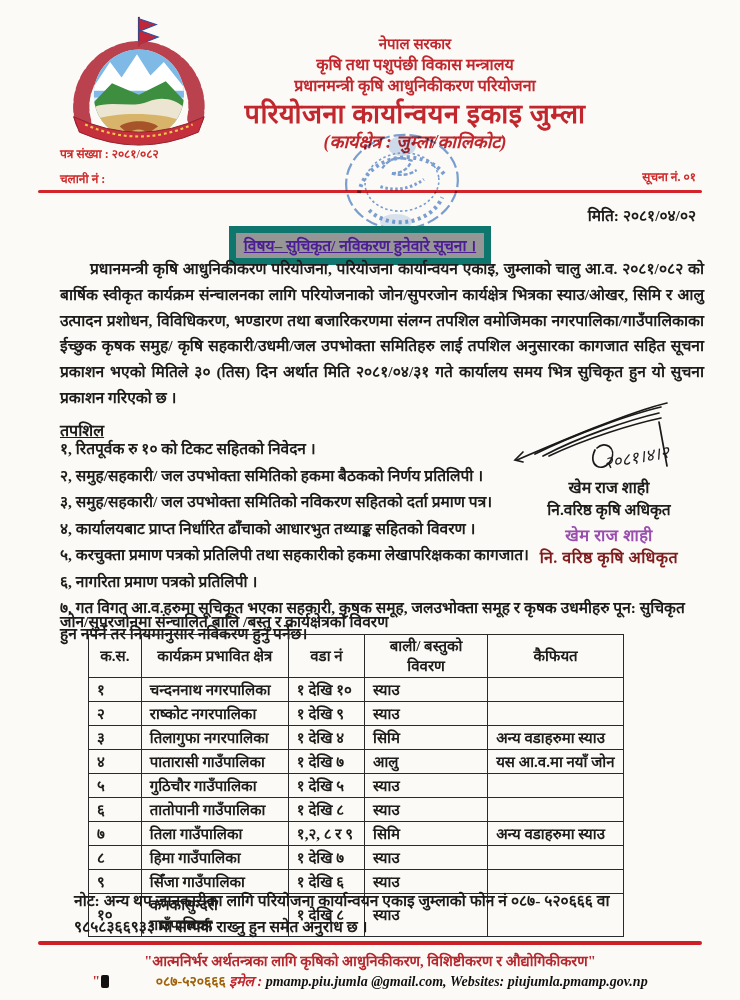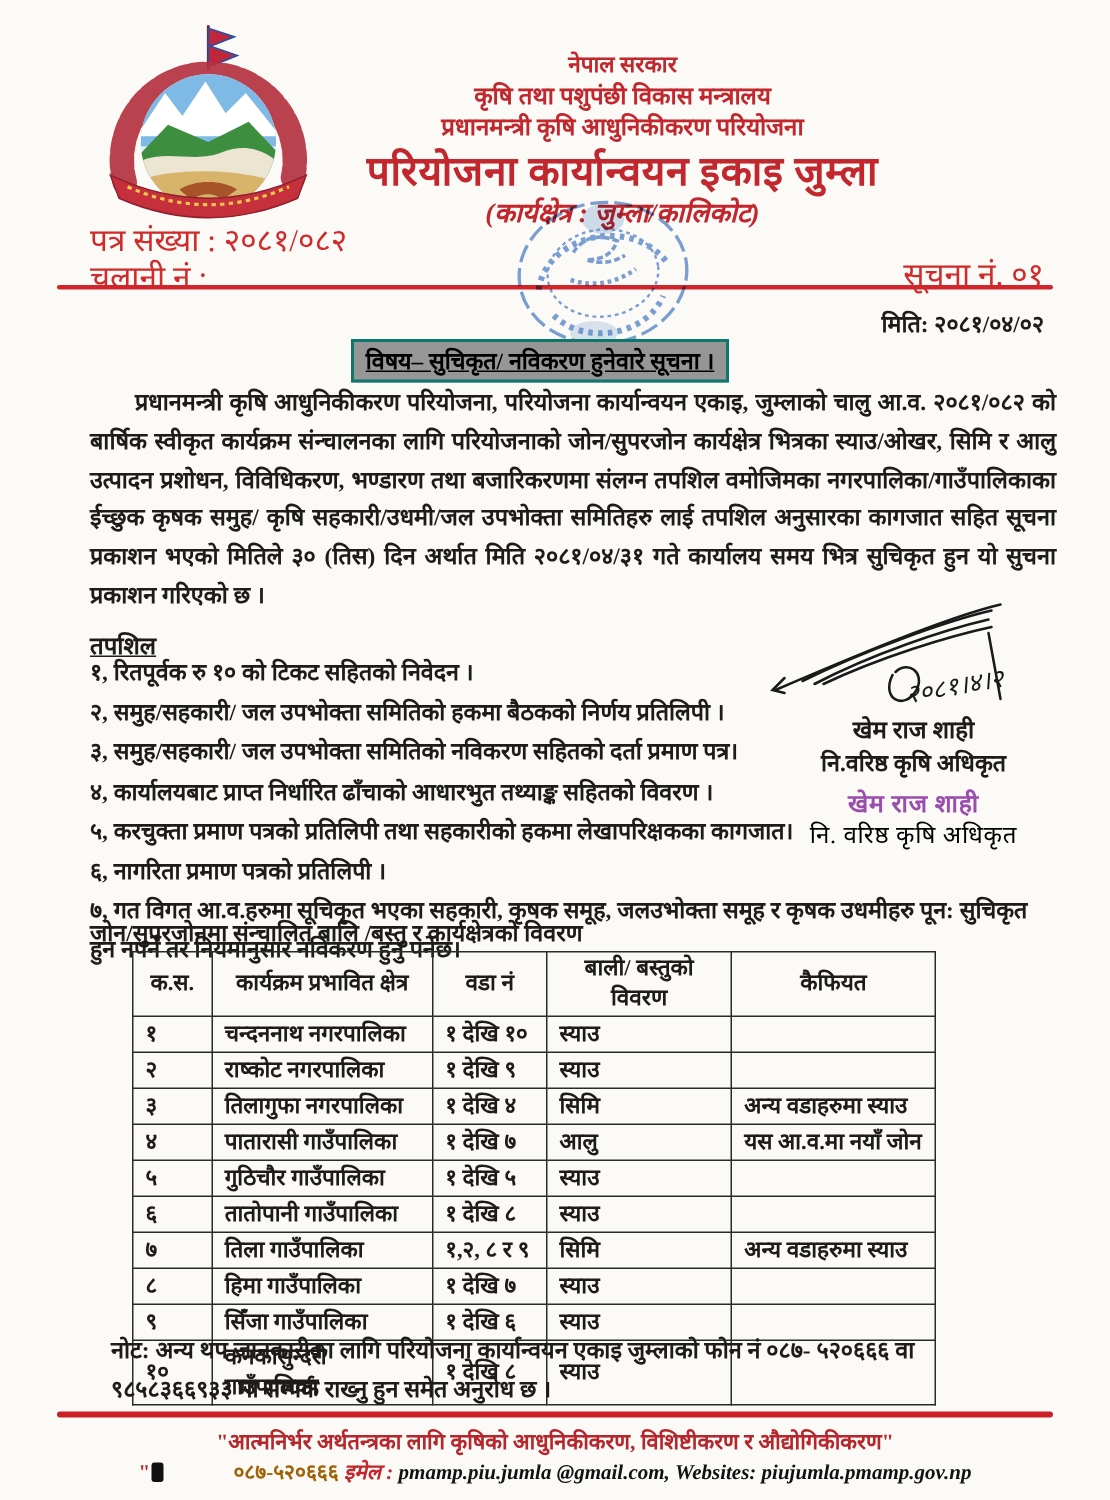--- a/index.html
+++ b/index.html
@@ -11,53 +11,53 @@
   }
   
   .emblem{position:absolute;left:52px;top:14px;width:168px;height:146px;}
   .head-text{position:absolute;left:215px;top:34px;width:400px;text-align:center;color:#c1272d;}
   .h-gov{font-size:15px;font-weight:bold;line-height:20px;}
   .h-ministry{font-size:16px;font-weight:bold;line-height:21px;}
   .h-project{font-size:16px;font-weight:bold;line-height:21px;}
   .h-unit{font-size:27px;font-weight:bold;line-height:33px;letter-spacing:.5px;margin-top:2px;}
   .h-juris{font-size:18px;font-weight:bold;font-style:italic;line-height:23px;}
   
-  .meta{position:absolute;font-weight:normal;font-size:21px;color:#cf2b2b;text-align:center;}
+  .meta{position:absolute;font-weight:bold;font-size:12px;color:#cf2b2b;text-align:center;}
   .m-letter{left:60px;top:145px;}
   .m-dispatch{left:60px;top:170px;}
   .m-notice{right:44px;top:168px;}
   .redline{position:absolute;left:38px;right:38px;height:3px;background:#d2252b;border-radius:2px;}
   .rl-top{top:190px;}
   .rl-bottom{top:941px;height:3.5px;background:#cc2026;}
   .m-date{position:absolute;right:44px;top:204px;font-weight:bold;font-size:15.5px;color:#1d1c1a;}
   .stamp-blue{position:absolute;left:336px;top:126px;width:132px;height:112px;mix-blend-mode:multiply;filter:blur(.4px);}
   
   .subject-wrap{position:absolute;left:0;right:20px;top:226px;text-align:center;}
   .subject{
-    display:inline-block;background:#969696;border:2px solid #0f766e;
-    color:#000000;font-weight:bold;font-size:15.5px;padding:1px 8px 2px;
+    display:inline-block;background:#969696;border:7px solid #0f766e;
+    color:#4c1d95;font-weight:bold;font-size:15.5px;padding:1px 8px 2px;
     text-decoration:underline;
   }
   
   .body-par{
     position:absolute;left:60px;right:36px;top:256px;
     font-size:15.6px;line-height:25.8px;font-weight:600;
     text-align:justify;text-indent:30px;
   }
   .tapasil{position:absolute;left:60px;top:419px;font-size:16px;font-weight:bold;text-decoration:underline;}
   .details{position:absolute;left:60px;top:420px;width:520px;font-size:15.5px;line-height:25.5px;font-weight:600;margin-top:16px;}
   .details .detail-item{margin:0 0 1px 0;}
   .details .detail-item.wide{width:640px;}
   
   .sig-block{position:absolute;right:26px;top:396px;width:210px;text-align:center;}
   .sig-svg{width:200px;height:80px;display:block;margin:0 auto;}
   .sig-name{font-size:16px;font-weight:bold;color:#1d1c1a;line-height:23px;}
   .sig-desig{font-size:15.5px;font-weight:bold;color:#1d1c1a;line-height:22px;}
   .stamp-name{font-size:16.5px;font-weight:bold;color:#9a4fae;line-height:23px;margin-top:3px;letter-spacing:.5px;}
-  .stamp-desig{font-size:16px;font-weight:normal;color:#000000;line-height:22px;letter-spacing:.5px;}
+  .stamp-desig{font-size:16px;font-weight:bold;color:#7f1d1d;line-height:22px;letter-spacing:.5px;}
   
   .table-title{position:absolute;left:60px;top:610px;font-size:15.5px;font-weight:bold;}
   table.zones{
     position:absolute;left:88px;top:634px;width:536px;
     border-collapse:collapse;font-size:15px;font-weight:600;
   }
   table.zones th,table.zones td{
     border:1.6px solid #2a2a2a;padding:1px 8px;line-height:20px;
     text-align:left;vertical-align:middle;height:21px;
   }

